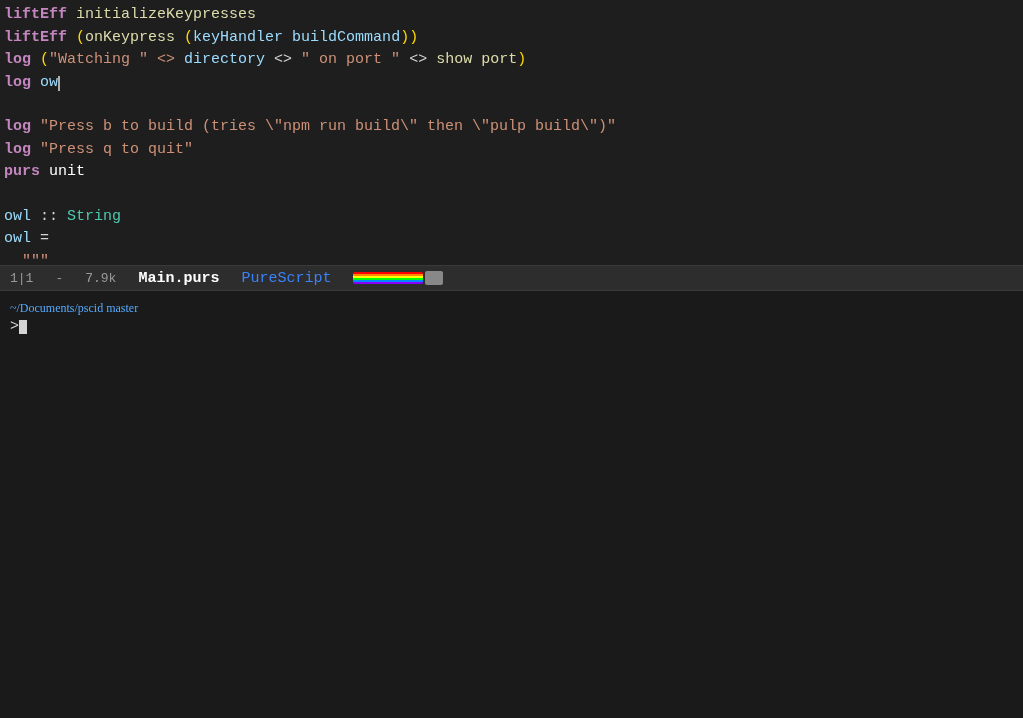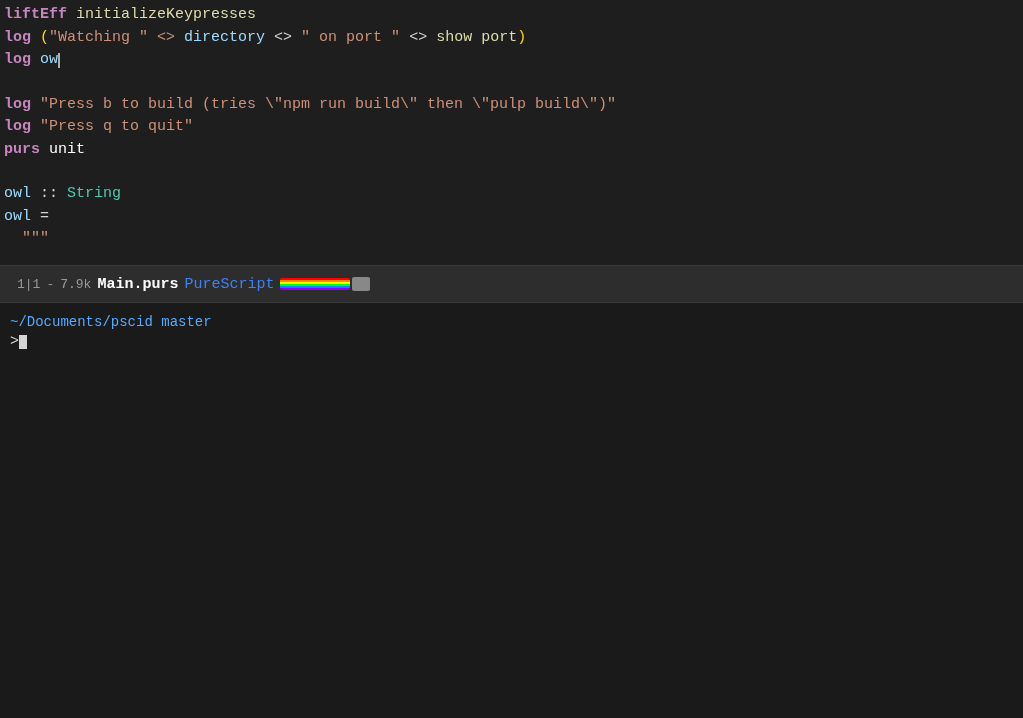--- a/index.html
+++ b/index.html
@@ -50,28 +50,28 @@
     .unit { color: #ffffff; }
     .cursor {
       display: inline-block;
       width: 2px;
       height: 15px;
       background: #aeafad;
       vertical-align: text-bottom;
     }
 
     .status-bar {
-      height: 38px;
+      height: 26px;
       background-color: #2d2d2d;
       display: flex;
       align-items: center;
-      padding: 0 17px;
+      padding: 0 10px;
       border-top: 1px solid #3a3a3a;
       border-bottom: 1px solid #3a3a3a;
-      gap: 6px;
+      gap: 22px;
     }
 
     .status-item {
       color: #999;
       font-size: 13px;
     }
 
     .status-filename {
       color: #ffffff;
       font-weight: bold;
@@ -115,23 +115,24 @@
 
     .terminal-pane {
       flex: 1;
       background-color: #1a1a1a;
       padding: 8px 10px;
       overflow: hidden;
     }
 
     .terminal-prompt {
       color: #d4d4d4;
-      font-size: 14px;
+      font-size: 12px;
       line-height: 1.6;
       white-space: pre;
+      font-family: Liberation Serif, serif;
     }
 
     .path { color: #5af; }
     .branch { color: #5af; }
     .prompt-arrow { color: #d4d4d4; }
     .terminal-input-line {
       display: flex;
       align-items: center;
     }
     .terminal-cursor {
@@ -149,20 +150,23 @@
     .empty-line {
       height: 22px;
     }
   </style>
 </head>
 <body>
 
 <div class="editor-pane">
   <div class="code-line">
     <span class="code-content"><span class="kw">liftEff </span><span class="fn">initializeKeypresses</span></span>
+  </div>
+  <div class="code-line">
+    <span class="code-content"><span class="kw">liftEff </span><span class="paren">(</span><span class="fn">onKeypress </span><span class="paren">(</span><span class="var">keyHandler </span><span class="var">buildCommand</span><span class="paren">))</span></span>
   </div>
   <div class="code-line">
     <span class="code-content"><span class="kw">log </span><span class="paren">(</span><span class="str">"Watching " &lt;&gt; </span><span class="var">directory</span><span class="op"> &lt;&gt; </span><span class="str">" on port "</span><span class="op"> &lt;&gt; </span><span class="fn">show port</span><span class="paren">)</span></span>
   </div>
   <div class="code-line">
     <span class="code-content"><span class="kw">log </span><span class="var">ow</span><span class="cursor"></span></span>
   </div>
   <div class="empty-line"></div>
   <div class="code-line">
     <span class="code-content"><span class="kw">log </span><span class="str">"Press b to build (tries \"npm run build\" then \"pulp build\")"</span></span>

